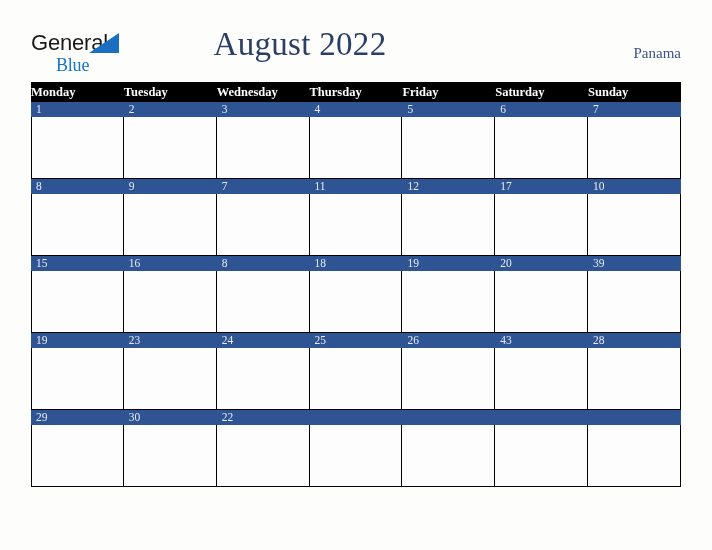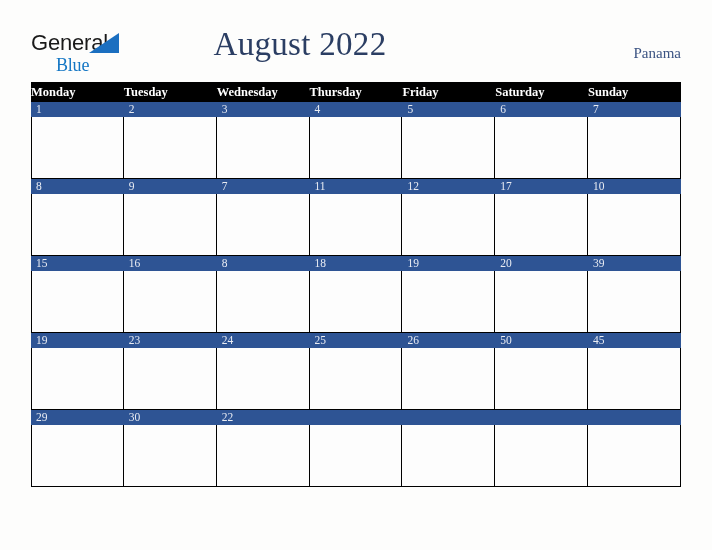--- a/index.html
+++ b/index.html
@@ -344,27 +344,27 @@
           </div>
         </td>
       <td>
           <div class="daycell">
             <div class="daybar">26</div>
             <div class="daybody"></div>
           </div>
         </td>
       <td>
           <div class="daycell">
-            <div class="daybar">50</div>
-            <div class="daybody"></div>
-          </div>
-        </td>
-      <td>
-          <div class="daycell">
-            <div class="daybar">45</div>
+            <div class="daybar">43</div>
+            <div class="daybody"></div>
+          </div>
+        </td>
+      <td>
+          <div class="daycell">
+            <div class="daybar">28</div>
             <div class="daybody"></div>
           </div>
         </td>
     </tr>
 
     <tr>
       <td>
           <div class="daycell">
             <div class="daybar">29</div>
             <div class="daybody"></div>

